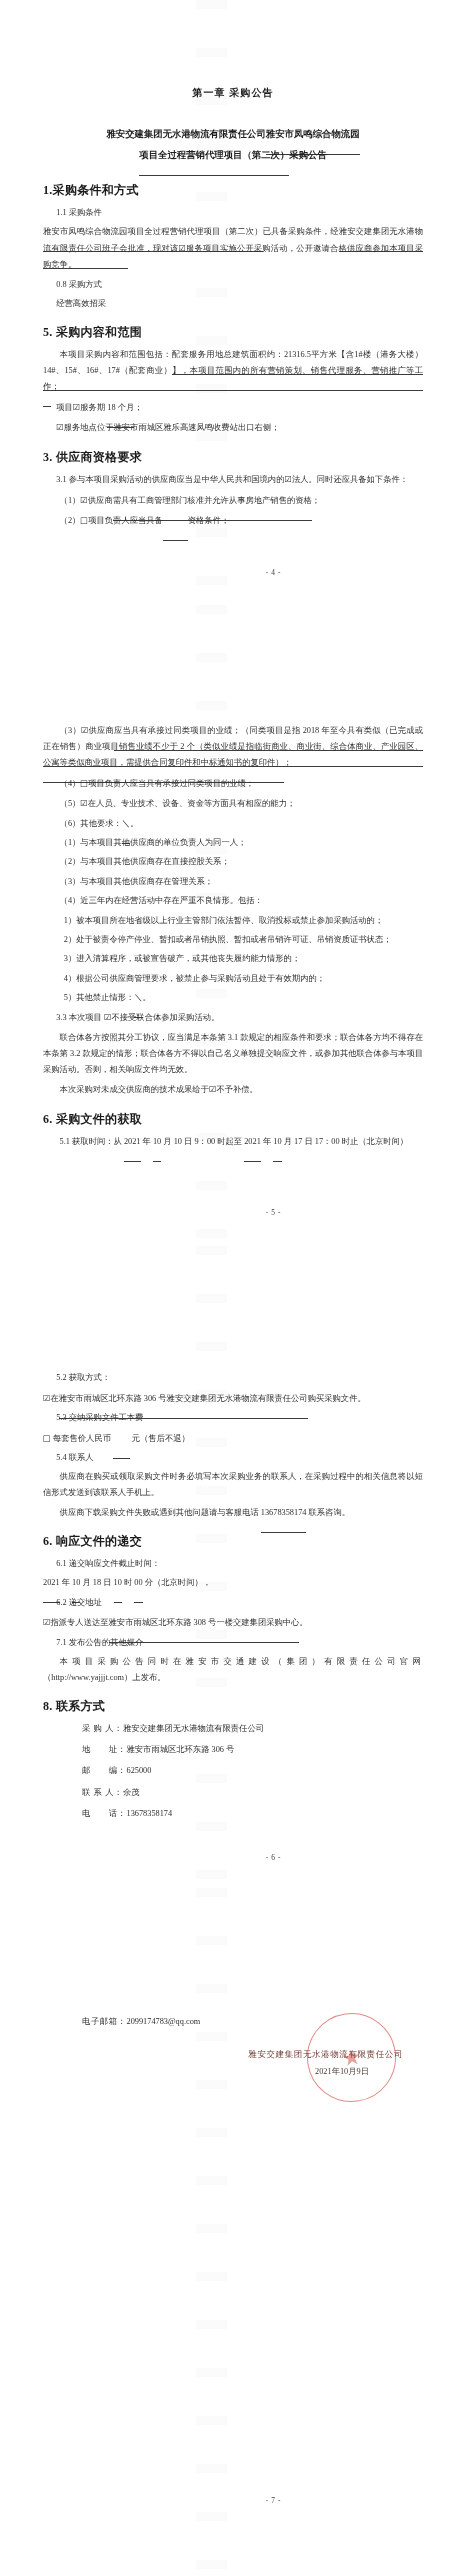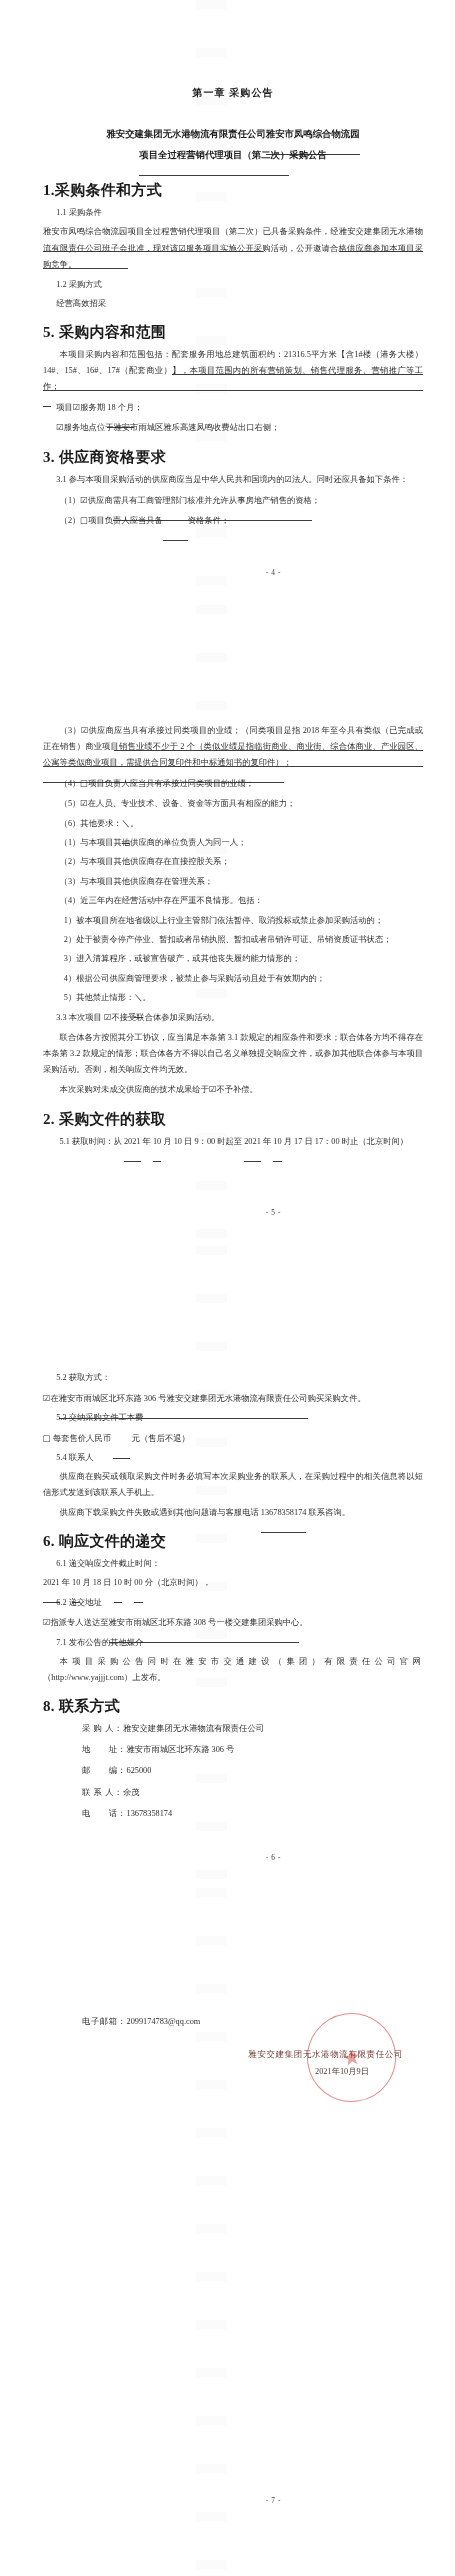--- a/index.html
+++ b/index.html
@@ -41,21 +41,21 @@
   .chapter-title{
     text-align:center;font-weight:bold;font-size:10px;
     letter-spacing:1.1px;margin:0 0 23px 0;color:#1e1e1e;
   }
   .doc-title-line{
     text-align:center;font-weight:bold;font-size:9.4px;
     line-height:20.5px;margin:0;color:#1e1e1e;
   }
   .doc-title-gap{margin-bottom:17px;}
   .section{
-    font-weight:bold;font-size:15px;color:#1c1c1c;
+    font-weight:bold;font-size:12px;color:#1c1c1c;
     margin:12.5px 0 6.8px 0;text-align:left;letter-spacing:0.3px;
   }
   .para15{text-indent:1.6em;}
   .para{text-indent:2em;}
   .para0{text-indent:0;}
   .item{text-indent:2em;}
   .item2{text-indent:2.5em;}
   .contact{padding-left:39px;text-align:left;margin:5.1px 0;}
   .contact .run[data-name="contact-label"]{letter-spacing:0.6px;}
   .run[data-name$="-icon"]{font-family:"DejaVu Sans",sans-serif;}
@@ -102,21 +102,21 @@
 <body>
 
 <div id="doc" data-name="scanned-document">
     <div class="page page-0" data-name="document-page">
       <div class="blk chapter-title" data-name="chapter-title">第一章 采购公告</div>
       <div class="blk doc-title-line" data-name="document-title-line"><span class="run" data-name="text-run">雅安交建集团无水港物流有限责任公司</span><span class="run u" data-name="filled-blank">雅安市凤鸣综合物流园</span></div>
       <div class="blk doc-title-line doc-title-gap" data-name="document-title-line"><span class="run u" data-name="filled-blank">项目全过程营销代理项目（第二次）</span><span class="run" data-name="text-run">采购公告</span></div>
       <div class="blk section" data-name="section-heading">1.采购条件和方式</div>
       <div class="blk para15" data-name="sub-heading-or-paragraph">1.1 采购条件</div>
       <div class="blk para0" data-name="paragraph"><span class="run u" data-name="filled-blank">雅安市凤鸣综合物流园项目全过程营销代理项目（第二次）</span><span class="run" data-name="text-run">已具备采购条件，经</span><span class="run u" data-name="filled-blank">雅安交建集团无水港物流有限责任公司班子会</span><span class="run" data-name="text-run">批准，现对该</span><span class="run" data-name="checkbox-checked-icon">☑</span><span class="run" data-name="text-run">服务项目实施公开采购活动，公开邀请合格供应商参加本项目采购竞争。</span></div>
-      <div class="blk para15" data-name="sub-heading-or-paragraph">1.2 采购方式</div>
+      <div class="blk para15" data-name="sub-heading-or-paragraph">0.8 采购方式</div>
       <div class="blk para15" data-name="sub-heading-or-paragraph">经营高效招采</div>
       <div class="blk section" data-name="section-heading">5. 采购内容和范围</div>
       <div class="blk para" data-name="paragraph"><span class="run" data-name="text-run">本项目采购内容和范围包括：</span><span class="run u" data-name="filled-blank">配套服务用地总建筑面积约：21316.5平方米【含1#楼（港务大楼）14#、15#、16#、17#（配套商业）】，本项目范围内的所有营销策划、销售代理服务、营销推广等工作</span><span class="run" data-name="text-run">；</span></div>
       <div class="blk para15" data-name="sub-heading-or-paragraph"><span class="run" data-name="text-run">项目</span><span class="run" data-name="checkbox-checked-icon">☑</span><span class="run" data-name="text-run">服务期 </span><span class="run u" data-name="filled-blank">18 个月</span><span class="run" data-name="text-run">；</span></div>
       <div class="blk para15" data-name="sub-heading-or-paragraph"><span class="run" data-name="checkbox-checked-icon">☑</span><span class="run" data-name="text-run">服务地点位于雅安市雨城区雅乐高速凤鸣收费站出口右侧；</span></div>
       <div class="blk section" data-name="section-heading">3. 供应商资格要求</div>
       <div class="blk para15" data-name="sub-heading-or-paragraph"><span class="run" data-name="text-run">3.1 参与本项目采购活动的供应商应当是中华人民共和国境内的</span><span class="run" data-name="checkbox-checked-icon">☑</span><span class="run" data-name="text-run">法人。同时还应具备如下条件：</span></div>
       <div class="blk item" data-name="list-item"><span class="run" data-name="text-run">（1）</span><span class="run" data-name="checkbox-checked-icon">☑</span><span class="run" data-name="text-run">供应商</span><span class="run u" data-name="filled-blank">需具有工商管理部门核准并允许从事房地产销售的资格</span><span class="run" data-name="text-run">；</span></div>
       <div class="blk item" data-name="list-item"><span class="run" data-name="text-run">（2）</span><span class="run" data-name="checkbox-empty-icon">□</span><span class="run" data-name="text-run">项目负责人应当具备</span><span class="run u" data-name="filled-blank">　　　</span><span class="run" data-name="text-run">资格条件；</span></div>
       <div class="pagenum" data-name="page-number">- 4 -</div>
@@ -131,21 +131,21 @@
       <div class="blk item" data-name="list-item">（3）与本项目其他供应商存在管理关系；</div>
       <div class="blk item" data-name="list-item">（4）近三年内在经营活动中存在严重不良情形。包括：</div>
       <div class="blk item2" data-name="list-subitem">1）被本项目所在地省级以上行业主管部门依法暂停、取消投标或禁止参加采购活动的；</div>
       <div class="blk item2" data-name="list-subitem">2）处于被责令停产停业、暂扣或者吊销执照、暂扣或者吊销许可证、吊销资质证书状态；</div>
       <div class="blk item2" data-name="list-subitem">3）进入清算程序，或被宣告破产，或其他丧失履约能力情形的；</div>
       <div class="blk item2" data-name="list-subitem">4）根据公司供应商管理要求，被禁止参与采购活动且处于有效期内的；</div>
       <div class="blk item2" data-name="list-subitem"><span class="run" data-name="text-run">5）其他禁止情形：</span><span class="run u" data-name="filled-blank">＼</span><span class="run" data-name="text-run">。</span></div>
       <div class="blk para15" data-name="sub-heading-or-paragraph"><span class="run" data-name="text-run">3.3 本次项目 </span><span class="run" data-name="checkbox-checked-icon">☑</span><span class="run" data-name="text-run">不接受联合体参加采购活动。</span></div>
       <div class="blk para" data-name="paragraph">联合体各方按照其分工协议，应当满足本条第 3.1 款规定的相应条件和要求；联合体各方均不得存在本条第 3.2 款规定的情形；联合体各方不得以自己名义单独提交响应文件，或参加其他联合体参与本项目采购活动。否则，相关响应文件均无效。</div>
       <div class="blk para" data-name="paragraph"><span class="run" data-name="text-run">本次采购对未成交供应商的技术成果给于</span><span class="run" data-name="checkbox-checked-icon">☑</span><span class="run" data-name="text-run">不予补偿。</span></div>
-      <div class="blk section" data-name="section-heading">2. 采购文件的获取</div>
+      <div class="blk section" data-name="section-heading">6. 采购文件的获取</div>
       <div class="blk para" data-name="paragraph"><span class="run" data-name="text-run">5.1 获取时间：从 </span><span class="run u" data-name="filled-blank">2021</span><span class="run" data-name="text-run"> 年 </span><span class="run u" data-name="filled-blank">10</span><span class="run" data-name="text-run"> 月 10 日 9：00 时起至 </span><span class="run u" data-name="filled-blank">2021</span><span class="run" data-name="text-run"> 年 </span><span class="run u" data-name="filled-blank">10</span><span class="run" data-name="text-run"> 月 17 日 17：00 时止（北京时间）</span></div>
       <div class="pagenum" data-name="page-number">- 5 -</div>
     </div>
     <div class="page page-2" data-name="document-page">
       <div class="blk para15" data-name="sub-heading-or-paragraph">5.2 获取方式：</div>
       <div class="blk para0" data-name="paragraph"><span class="run" data-name="checkbox-checked-icon">☑</span><span class="run" data-name="text-run">在</span><span class="run u" data-name="filled-blank">雅安市雨城区北环东路 306 号雅安交建集团无水港物流有限责任公司</span><span class="run" data-name="text-run">购买采购文件。</span></div>
       <div class="blk para15" data-name="sub-heading-or-paragraph">5.3 交纳采购文件工本费</div>
       <div class="blk para0" data-name="paragraph"><span class="run" data-name="checkbox-empty-icon">□</span><span class="run" data-name="text-run"> 每套售价人民币 </span><span class="run u" data-name="filled-blank">　　</span><span class="run" data-name="text-run"> 元（售后不退）</span></div>
       <div class="blk para15" data-name="sub-heading-or-paragraph">5.4 联系人</div>
       <div class="blk para" data-name="paragraph">供应商在购买或领取采购文件时务必填写本次采购业务的联系人，在采购过程中的相关信息将以短信形式发送到该联系人手机上。</div>

